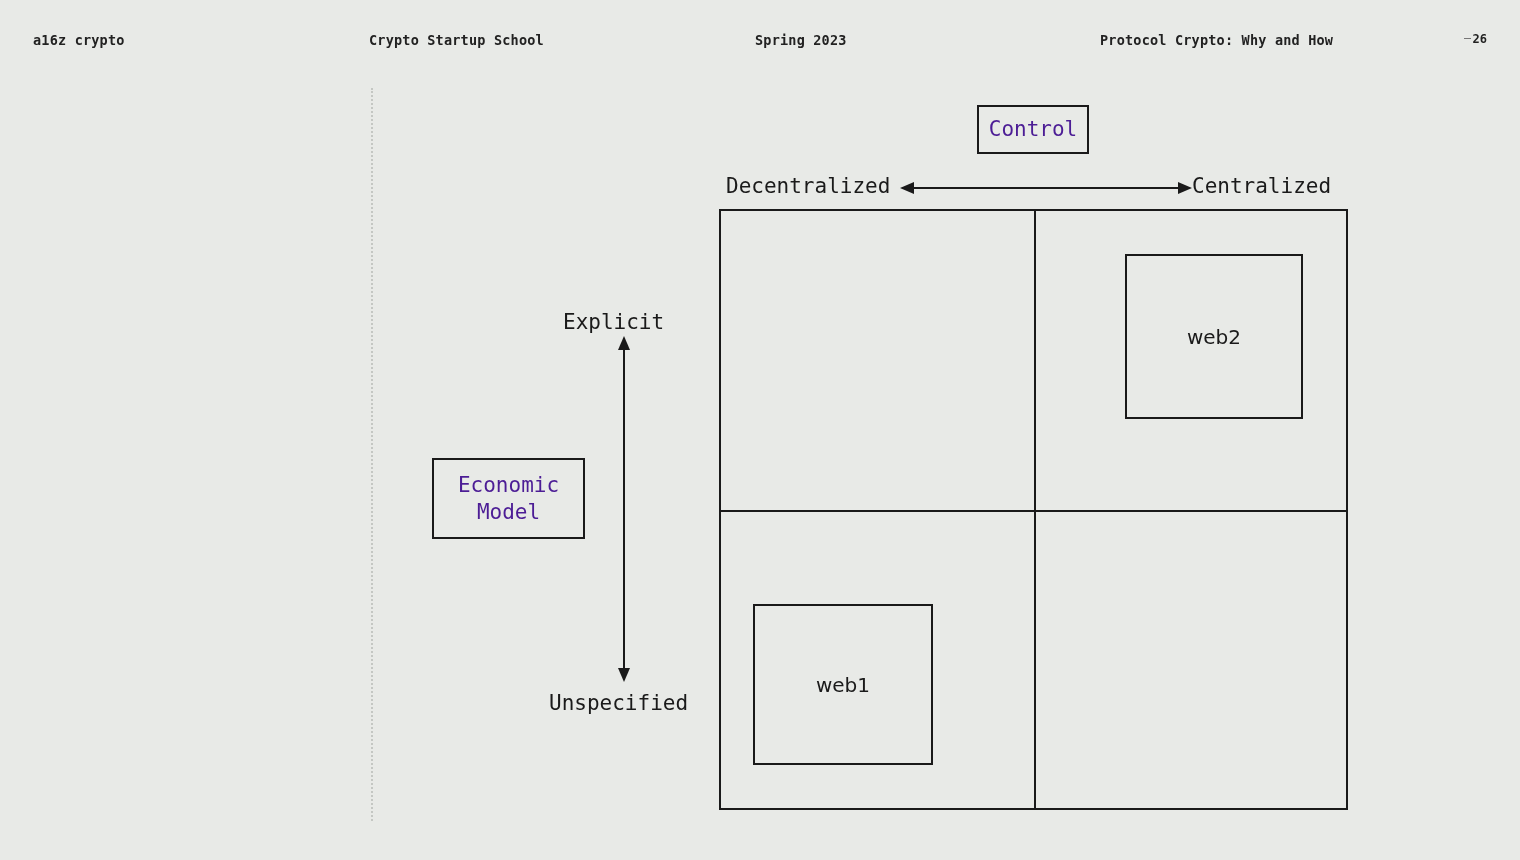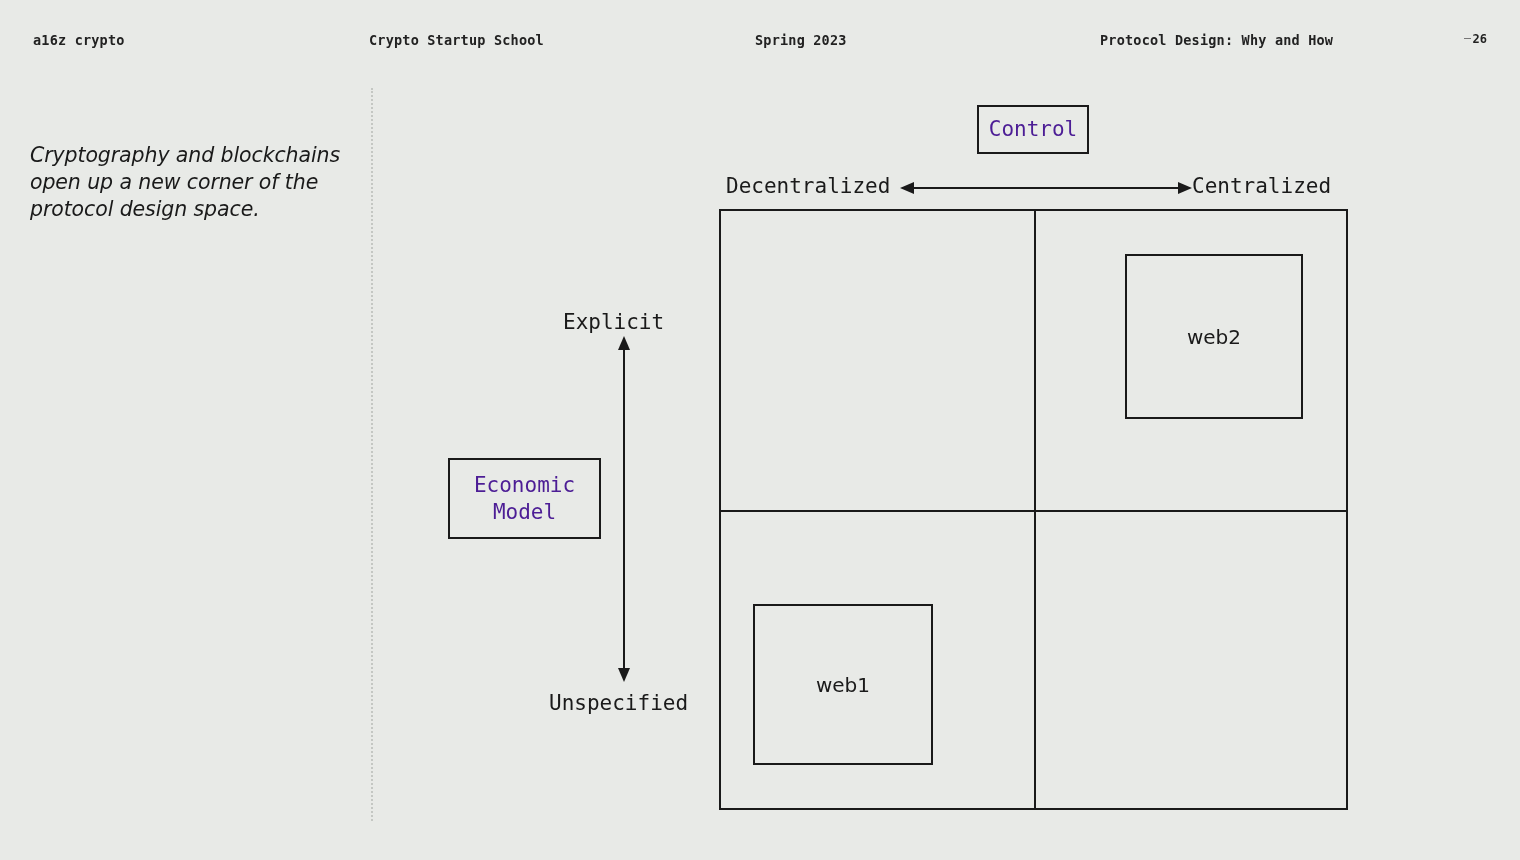--- a/index.html
+++ b/index.html
@@ -119,21 +119,21 @@
     justify-content: center;
     text-align: center;
     font-family: "DejaVu Sans Mono", monospace;
     font-size: 21px;
     line-height: 1.28;
     color: #4c1d95;
     white-space: pre-line;
     box-sizing: border-box;
   }
   .control-box  { left: 977px; top: 105px; width: 112px; height: 49px; }
-  .economic-box { left: 448px; top: 458px; width: 153px; height: 81px; }
+  .economic-box { left: 432px; top: 458px; width: 153px; height: 81px; }
 
   .axis-label {
     position: absolute;
     font-family: "DejaVu Sans Mono", monospace;
     font-size: 21px;
     color: #1a1a1a;
     white-space: nowrap;
   }
   .lbl-decentralized { left: 726px;  top: 174px; }
   .lbl-centralized   { left: 1192px; top: 174px; }
@@ -202,29 +202,28 @@
 </style>
 </head>
 <body>
 
 <div class="slide">
 
   <div class="header">
     <div class="hdr-item hdr-brand">a16z crypto</div>
     <div class="hdr-item hdr-course">Crypto Startup School</div>
     <div class="hdr-item hdr-term">Spring 2023</div>
-    <div class="hdr-item hdr-lecture">Protocol Design: Why and How</div>
+    <div class="hdr-item hdr-lecture">Protocol Crypto: Why and How</div>
     <div class="hdr-page">
       <span class="pg-mark"></span>
       <span>26</span>
     </div>
   </div>
 
   <div class="left-col">
-    <p class="body-para para-1">Cryptography and blockchains open up a new corner of the protocol design space.</p>
   </div>
 
   <div class="divider"></div>
 
   <div class="diagram">
 
     <div class="label-box control-box">Control</div>
 
     <div class="label-box economic-box">Economic
 Model</div>

